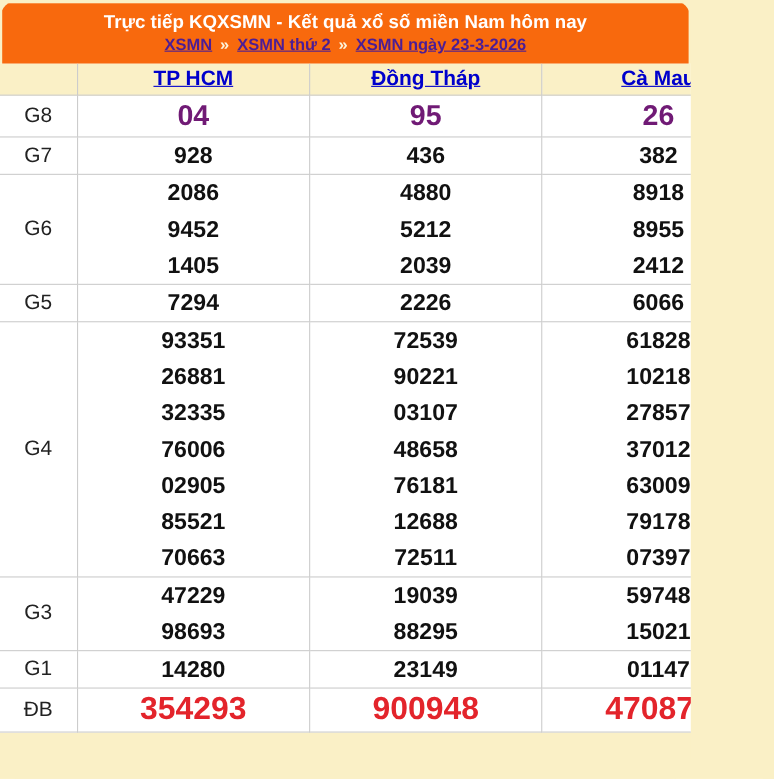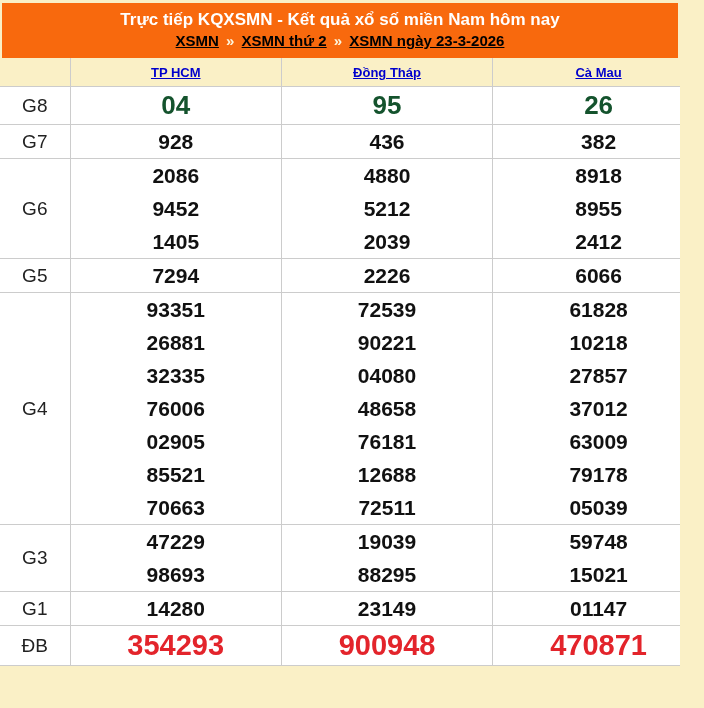--- a/index.html
+++ b/index.html
@@ -3,24 +3,25 @@
 <meta charset="utf-8">
 <style>
   html, body {
     margin: 0;
     padding: 0;
     width: 704px;
     background: #FAF0C6;
     font-family: "Liberation Sans", sans-serif;
   }
   .page {
-    width: 680px;
+    width: 628px;
     height: 708px;
     background: #FAF0C6;
     overflow: hidden;
+    border-radius: 17px;
   }
   
   .top-header {
     margin: 3px 2px 0 2px;
     background: #F8690D;
     text-align: center;
     padding: 7px 0 8px 0;
   }
   .page-title {
     color: #FFFFFF;
@@ -29,21 +30,21 @@
     line-height: 20px;
   }
   .breadcrumb {
     margin-top: 2px;
     font-size: 15px;
     font-weight: bold;
     line-height: 18px;
     color: #FCF5DC;
   }
   .breadcrumb a {
-    color: #000000;
+    color: #4c1d95;
     text-decoration: underline;
     cursor: pointer;
   }
   .bc-sep { margin: 0 3px; text-decoration: none; }
 
   
   table.results {
     width: 704px;
     border-collapse: collapse;
     background: #FFFFFF;
@@ -62,40 +63,40 @@
   }
   table.results thead th:first-child { border-left: none; }
   table.results thead th:last-child { border-right: none; }
   table.results td:first-child { border-left: none; }
   table.results td:last-child { border-right: none; }
   .col-label { width: 70px; }
   .col-region { width: 211px; }
 
   th a.col-link {
     color: #0000CC;
-    font-size: 13px;
+    font-size: 19px;
     font-weight: bold;
     text-decoration: underline;
     cursor: pointer;
   }
   td.prize-label-cell {
     font-size: 19px;
     font-weight: normal;
     color: #222222;
     background: #FFFFFF;
   }
   .num {
     font-weight: bold;
     font-size: 21px;
     color: #111111;
     line-height: 33px;
     height: 33px;
   }
   tr.red-large .num {
-    color: #14532d;
+    color: #701a75;
     font-size: 26px;
     line-height: 37px;
     height: 37px;
   }
   tr.red-xlarge .num {
     color: #E3242B;
     font-size: 29px;
     line-height: 39px;
     height: 39px;
   }
@@ -198,34 +199,34 @@
           <div class="num">26881</div>
           <div class="num">32335</div>
           <div class="num">76006</div>
           <div class="num">02905</div>
           <div class="num">85521</div>
           <div class="num">70663</div>
         </td>
         <td>
           <div class="num">72539</div>
           <div class="num">90221</div>
-          <div class="num">04080</div>
+          <div class="num">03107</div>
           <div class="num">48658</div>
           <div class="num">76181</div>
           <div class="num">12688</div>
           <div class="num">72511</div>
         </td>
         <td>
           <div class="num">61828</div>
           <div class="num">10218</div>
           <div class="num">27857</div>
           <div class="num">37012</div>
           <div class="num">63009</div>
           <div class="num">79178</div>
-          <div class="num">05039</div>
+          <div class="num">07397</div>
         </td>
       </tr>
 
       <tr>
         <td class="prize-label-cell">G3</td>
         <td>
           <div class="num">47229</div>
           <div class="num">98693</div>
         </td>
         <td>

